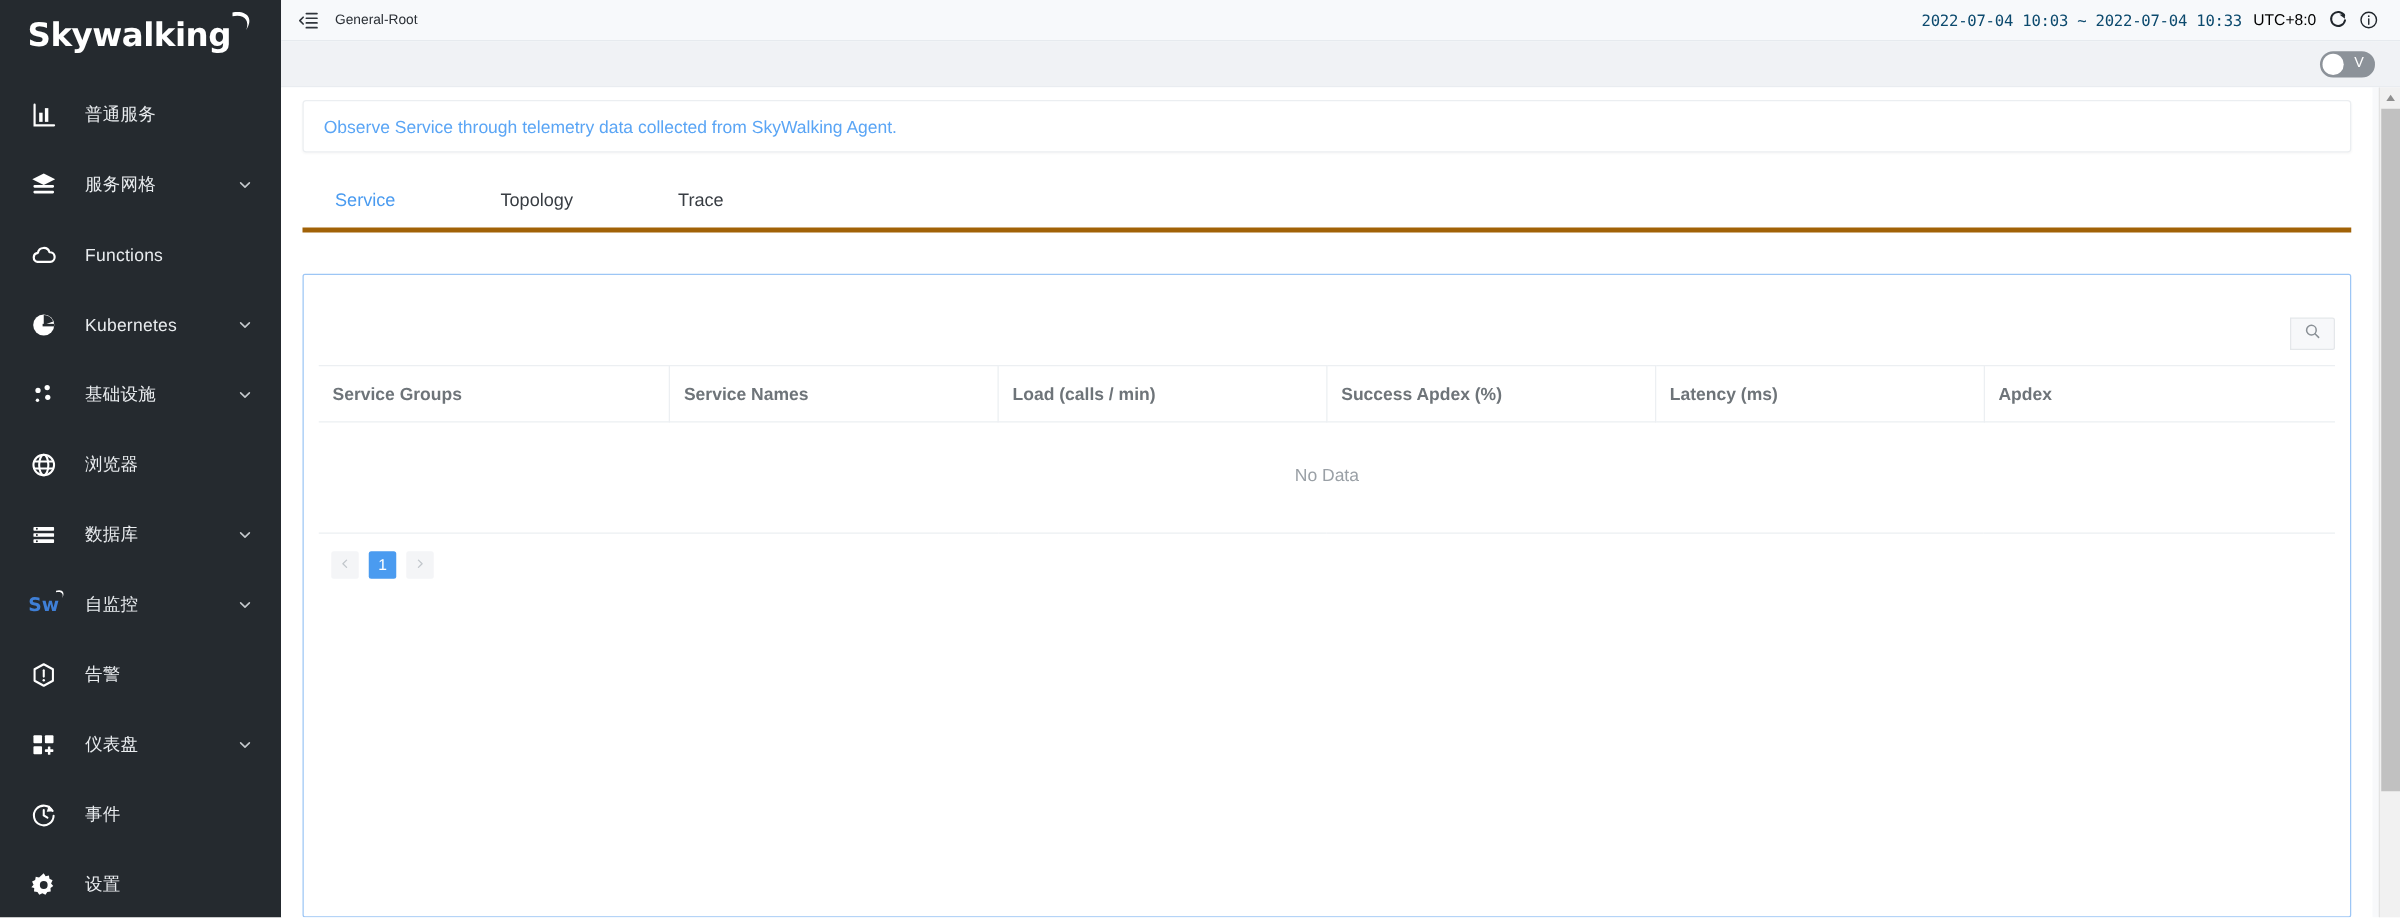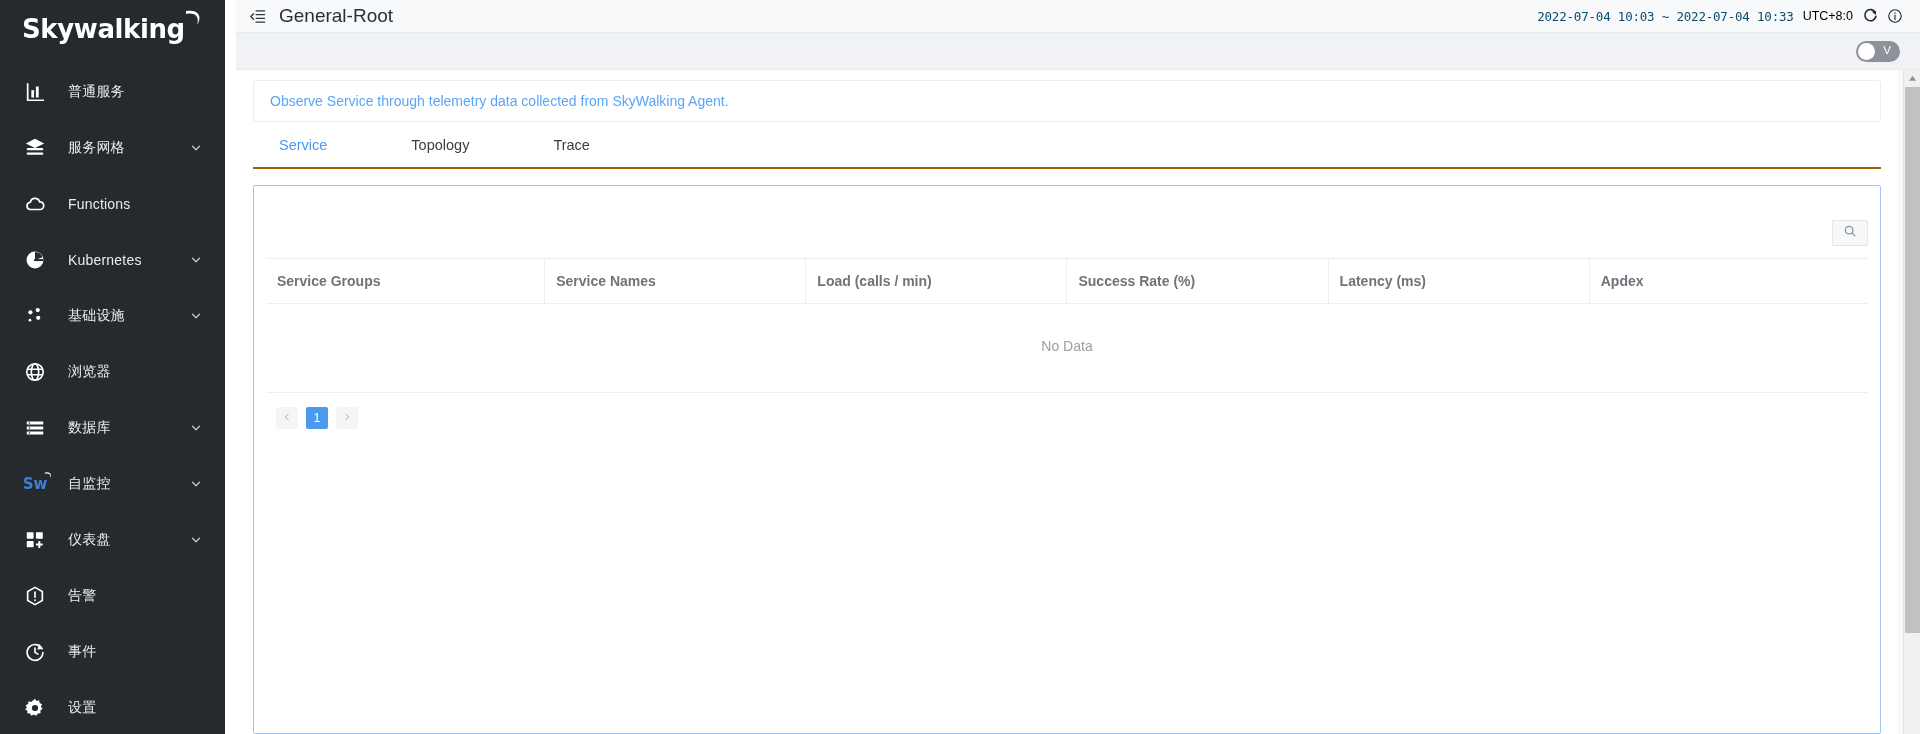--- a/index.html
+++ b/index.html
@@ -2,21 +2,21 @@
 <html><head>
 <meta charset="utf-8">
 <style>
   * { box-sizing: border-box; margin: 0; padding: 0; }
   html, body {
     width: 1920px; height: 734px;
     overflow: hidden;
     font-family: "Liberation Sans", sans-serif;
     background: #ffffff;
   }
-  .app { display: flex; width: 1920px; height: 574px; gap: 11px; }
+  .app { display: flex; width: 1920px; height: 574px; }
 
   
   .sidebar {
     width: 225px; min-width: 225px; height: 734px;
     background: #252a2f;
     color: #e8eaed;
     overflow: hidden;
     position: relative;
   }
   .brand {
@@ -82,21 +82,21 @@
   .topbar {
     height: 33px; min-height: 33px;
     background: #f7f9fb;
     border-bottom: 1px solid #e6eaee;
     display: flex; align-items: center;
     padding: 0 17px 0 13px;
   }
   .topbar-left { display: flex; align-items: center; gap: 13px; }
   .collapse-icon { color: #30363c; display: flex; align-items: center; cursor: pointer; }
   .topbar-title {
-    font-size: 19px; color: #2a2f35;
+    font-size: 11px; color: #2a2f35;
   }
   .topbar-right {
     margin-left: auto;
     display: flex; align-items: center; gap: 9px;
   }
   .time-range {
     font-family: "DejaVu Sans Mono", monospace;
     font-size: 12.5px; color: #0c4a6e;
     letter-spacing: -0.2px;
     cursor: pointer;
@@ -148,24 +148,24 @@
     background: #ffffff;
     border: 1px solid #ebeef1;
     border-radius: 3px;
     padding: 12px 16px;
     font-size: 14px;
     color: #5aa5f5;
     box-shadow: 0 1px 2px rgba(0,0,0,0.03);
   }
 
   .tabs {
-    margin: 0 17px;
+    margin: 17px 17px;
     display: flex; align-items: center;
     height: 47px;
-    border-bottom: 2px solid #a16207;
+    border-bottom: 4px solid #a16207;
     background: #ffffff;
     padding-left: 8px;
   }
   .tab {
     font-size: 14.5px;
     color: #383d43;
     padding: 0 18px;
     margin-right: 48px;
     cursor: pointer;
     line-height: 46px;
@@ -410,45 +410,45 @@
         <span class="nav-label">自监控</span>
         <span class="nav-chevron">
           <svg width="14" height="14" viewBox="0 0 24 24" fill="none" stroke="#c5c9cd" stroke-width="2.2" stroke-linecap="round" stroke-linejoin="round">
               <path d="M6 9 l6 6 l6 -6"></path>
             </svg>
         </span>
       </div>
 
       <div class="nav-item">
         <span class="nav-icon">
+          <svg width="22" height="22" viewBox="0 0 24 24" fill="none" stroke="#ffffff" stroke-width="1.8" stroke-linejoin="round">
+            <path d="M12 2.6 L20 7 v10 L12 21.4 L4 17 V7 Z"></path>
+            <path d="M12 7.8 v5.6" stroke-linecap="round"></path>
+            <circle cx="12" cy="16.6" r="1.05" fill="#ffffff" stroke="none"></circle>
+          </svg>
+        </span>
+        <span class="nav-label">告警</span>
+      </div>
+
+      <div class="nav-item">
+        <span class="nav-icon">
           <svg width="22" height="22" viewBox="0 0 24 24" fill="#ffffff">
             <rect x="3" y="3.5" width="7.5" height="7" rx="0.8"></rect>
             <rect x="13" y="3.5" width="7.5" height="7" rx="0.8"></rect>
             <rect x="3" y="13" width="7.5" height="7" rx="0.8"></rect>
             <rect x="15.6" y="13.2" width="2.2" height="7.4" rx="0.6"></rect>
             <rect x="13" y="15.8" width="7.4" height="2.2" rx="0.6"></rect>
           </svg>
         </span>
         <span class="nav-label">仪表盘</span>
         <span class="nav-chevron">
           <svg width="14" height="14" viewBox="0 0 24 24" fill="none" stroke="#c5c9cd" stroke-width="2.2" stroke-linecap="round" stroke-linejoin="round">
               <path d="M6 9 l6 6 l6 -6"></path>
             </svg>
         </span>
-      </div>
-
-      <div class="nav-item">
-        <span class="nav-icon">
-          <svg width="22" height="22" viewBox="0 0 24 24" fill="none" stroke="#ffffff" stroke-width="1.8" stroke-linejoin="round">
-            <path d="M12 2.6 L20 7 v10 L12 21.4 L4 17 V7 Z"></path>
-            <path d="M12 7.8 v5.6" stroke-linecap="round"></path>
-            <circle cx="12" cy="16.6" r="1.05" fill="#ffffff" stroke="none"></circle>
-          </svg>
-        </span>
-        <span class="nav-label">告警</span>
       </div>
 
       <div class="nav-item">
         <span class="nav-icon">
           <svg width="22" height="22" viewBox="0 0 24 24" fill="none" stroke="#ffffff" stroke-width="1.8" stroke-linecap="round">
             <path d="M19.6 8.4 A8.6 8.6 0 1 0 20.6 12.6"></path>
             <path d="M16.5 3.4 L20.8 8.8 L14.6 9.2 Z" fill="#ffffff" stroke="none"></path>
             <path d="M12 7.6 v4.8 l3.2 1.9"></path>
           </svg>
         </span>
@@ -534,21 +534,21 @@
                 </div>
               </div>
             </div>
 
             <table class="svc-table">
               <thead>
                 <tr>
                   <th style="width:17.4%">Service Groups</th>
                   <th style="width:16.3%">Service Names</th>
                   <th style="width:16.3%">Load (calls / min)</th>
-                  <th style="width:16.3%">Success Rate (%)</th>
+                  <th style="width:16.3%">Success Apdex (%)</th>
                   <th style="width:16.3%">Latency (ms)</th>
                   <th style="width:17.4%">Apdex</th>
                 </tr>
               </thead>
               <tbody>
                 <tr>
                   <td class="no-data-cell" colspan="6">No Data</td>
                 </tr>
               </tbody>
             </table>

